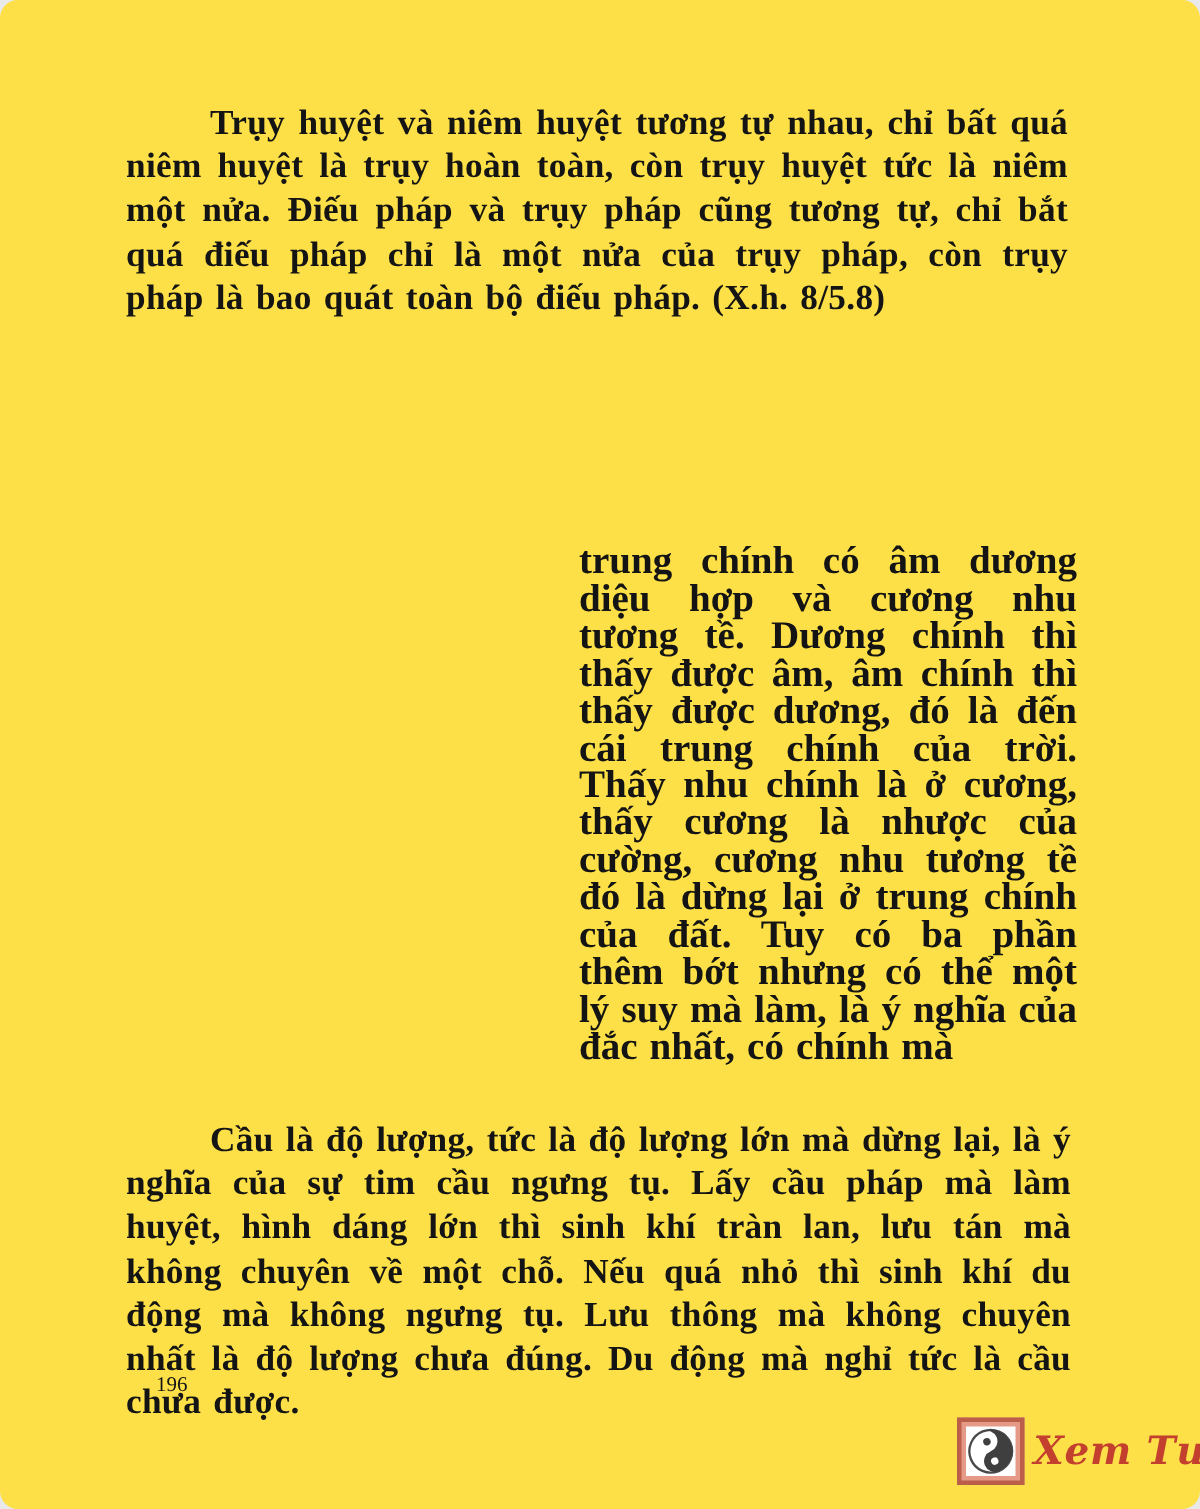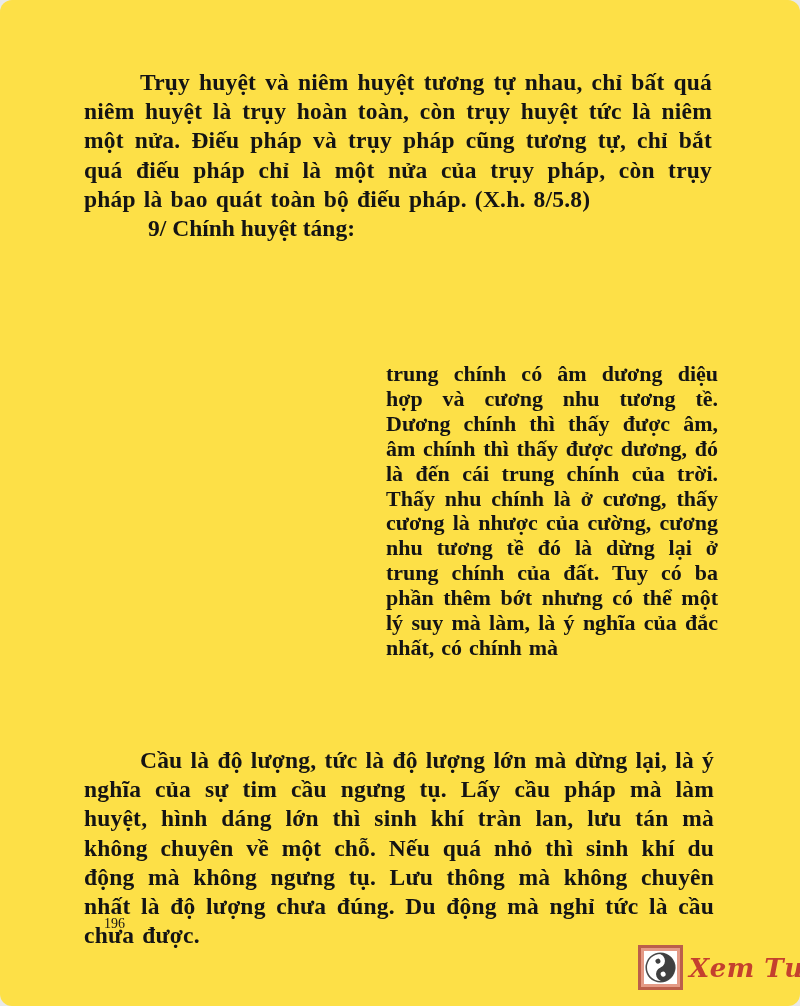--- a/index.html
+++ b/index.html
@@ -23,21 +23,21 @@
     word-spacing:2px;
   }
   .indent { text-indent:56px; }
   .heading {
     font-size:23.5px;
     line-height:29px;
     font-weight:700;
     padding-left:64px;
   }
   .col-text {
-    font-size:22px;
+    font-size:26px;
     line-height:24.9px;
     font-weight:600;
     text-align:justify;
     word-spacing:1.5px;
   }
   .caption {
     font-size:21px;
     font-style:italic;
     font-weight:600;
     white-space:nowrap;
@@ -70,21 +70,20 @@
     white-space:nowrap;
   }
 </style>
 </head>
 <body>
 
 <div class="page">
 
   <div class="blk body-text indent" style="left:84px; top:68px; width:628px;">Trụy huyệt và niêm huyệt tương tự nhau, chỉ bất quá niêm huyệt là trụy hoàn toàn, còn trụy huyệt tức là niêm một nửa. Điếu pháp và trụy pháp cũng tương tự, chỉ bắt quá điếu pháp chỉ là một nửa của trụy pháp, còn trụy pháp là bao quát toàn bộ điếu pháp. (X.h. 8/5.8)</div>
 
-  <div class="blk heading" style="left:84px; top:214px; width:628px;">9/ Chính huyệt táng:</div>
 
 
 
   <div class="blk col-text" style="left:386px; top:362px; width:332px;">trung chính có âm dương diệu hợp và cương nhu tương tề. Dương chính thì thấy được âm, âm chính thì thấy được dương, đó là đến cái trung chính của trời. Thấy nhu chính là ở cương, thấy cương là nhược của cường, cương nhu tương tề đó là dừng lại ở trung chính của đất. Tuy có ba phần thêm bớt nhưng có thể một lý suy mà làm, là ý nghĩa của đắc nhất, có chính mà</div>
 
 
 
   <div class="blk body-text indent" style="left:84px; top:746px; width:630px;">Cầu là độ lượng, tức là độ lượng lớn mà dừng lại, là ý nghĩa của sự tim cầu ngưng tụ. Lấy cầu pháp mà làm huyệt, hình dáng lớn thì sinh khí tràn lan, lưu tán mà không chuyên về một chỗ. Nếu quá nhỏ thì sinh khí du động mà không ngưng tụ. Lưu thông mà không chuyên nhất là độ lượng chưa đúng. Du động mà nghỉ tức là cầu chưa được.</div>
 
   <div class="blk pagenum" style="left:104px; top:916px;">196</div>

